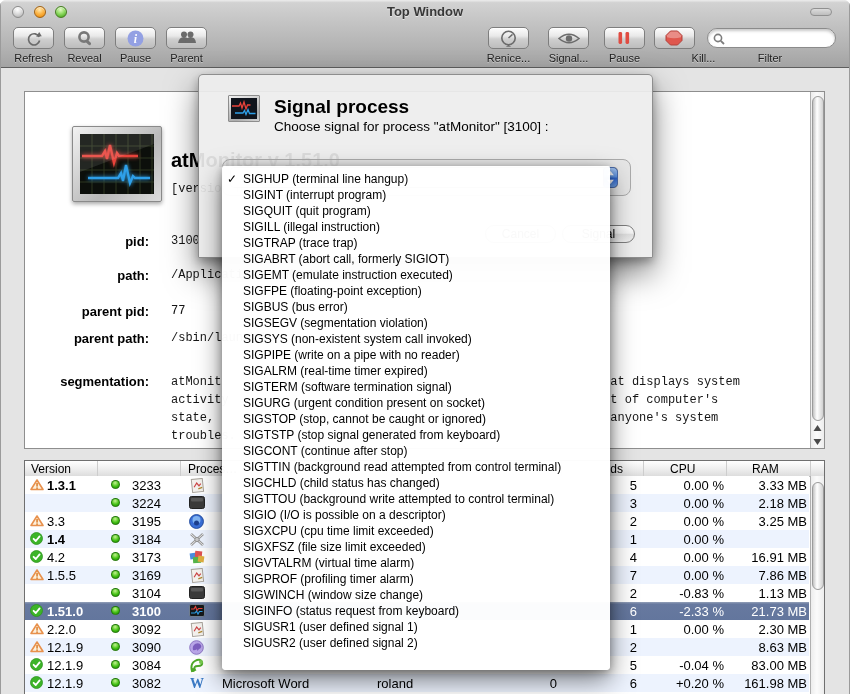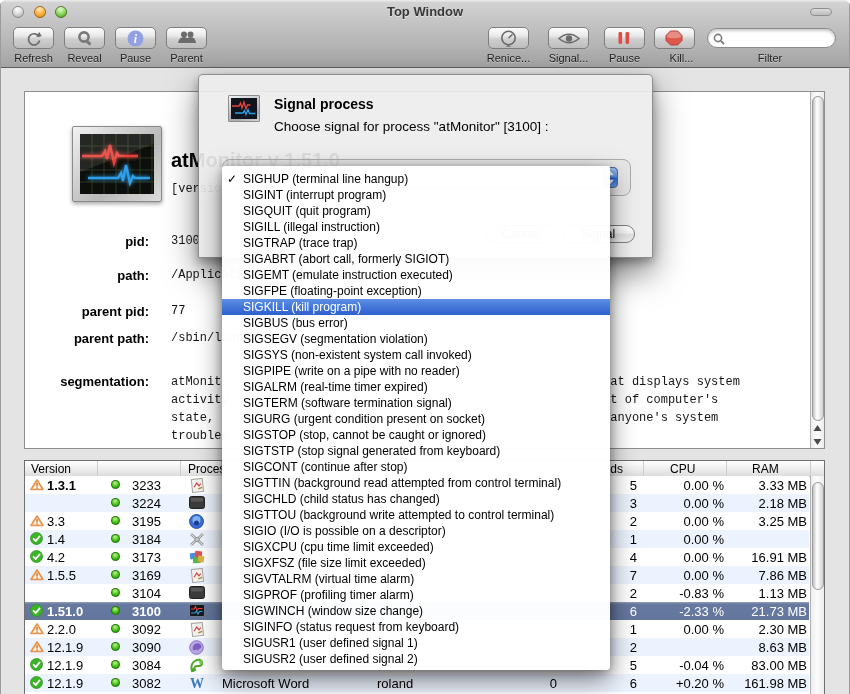--- a/index.html
+++ b/index.html
@@ -55,21 +55,21 @@
 <div class="tlab" style="left:102px;width:67px;">Pause</div>
 <div class="tbtn" style="left:166px;"></div>
 <div class="tlab" style="left:153px;width:67px;">Parent</div>
 <div class="tbtn" style="left:488px;"></div>
 <div class="tlab" style="left:475px;width:67px;">Renice...</div>
 <div class="tbtn" style="left:548px;"></div>
 <div class="tlab" style="left:535px;width:67px;">Signal...</div>
 <div class="tbtn" style="left:604px;"></div>
 <div class="tlab" style="left:591px;width:67px;">Pause</div>
 <div class="tbtn" style="left:654px;"></div>
-<div class="tlab" style="left:648px;width:67px;">Kill...</div>
+<div class="tlab" style="left:670px;width:67px;">Kill...</div>
 <div id="search"></div>
 <div class="tlab" style="left:737px;width:66px;">Filter</div>
 <div style="position:absolute;left:26px;top:31px;">
     <svg width="16" height="16">
       <path d="M13.2 6 A 5.6 5.6 0 1 0 13.6 9.5" fill="none" stroke="#6b6b6b" stroke-width="1.7"></path>
       <path d="M10.2 5.8 L15.8 5.2 L13.2 1 Z" fill="#6b6b6b"></path>
     </svg>
   </div>
 <div style="position:absolute;left:75px;top:30px;">
     <svg width="20" height="17">
@@ -223,21 +223,21 @@
     </svg>
 <div class="cell" style="left:580px;width:32px;top:53px;text-align:right;color:#000;">2</div>
 <div class="cell" style="left:640px;width:59px;top:53px;text-align:right;color:#000;">0.00 %</div>
 <div class="cell" style="left:712px;width:70px;top:53px;text-align:right;color:#000;">3.25 MB</div>
 <div class="row" style="top:69px;background:#edf3fe;"></div>
 <svg style="position:absolute;left:5px;top:71px;" width="13" height="13">
       <circle cx="6.5" cy="6.5" r="6" fill="#3cb428"></circle>
       <circle cx="6.5" cy="6.5" r="6" fill="none" stroke="#2f9420" stroke-width="0.8"></circle>
       <path d="M3.6 6.8 L5.8 9 L9.6 4.4" stroke="#fff" stroke-width="1.8" fill="none" stroke-linecap="round" stroke-linejoin="round"></path>
     </svg>
-<div class="cell" style="left:22px;top:71px;color:#000;font-weight:400;">1.4</div>
+<div class="cell" style="left:22px;top:71px;color:#000;font-weight:700;">1.4</div>
 <div style="position:absolute;left:86px;top:73px;width:9px;height:9px;border-radius:50%;background:radial-gradient(circle at 45% 28%,#c4f291,#46c216 55%,#259407 90%);border:1px solid rgba(26,100,8,.75);box-sizing:border-box;"></div>
 <div class="cell" style="left:106px;width:30px;top:71px;text-align:right;color:#000;font-weight:400;">3184</div>
 <svg style="position:absolute;left:164px;top:71px;" width="16" height="15">
       <path d="M2 2 L14 13 M14 2 L2 13" stroke="#9a9a9a" stroke-width="2.6"></path>
       <path d="M2 2 L14 13 M14 2 L2 13" stroke="#e8e8e8" stroke-width="1"></path>
       <circle cx="8" cy="7.5" r="2.2" fill="#c9c9c9" stroke="#888" stroke-width=".8"></circle>
     </svg>
 <div class="cell" style="left:580px;width:32px;top:71px;text-align:right;color:#000;">1</div>
 <div class="cell" style="left:640px;width:59px;top:71px;text-align:right;color:#000;">0.00 %</div>
 <div class="cell" style="left:712px;width:70px;top:71px;text-align:left;color:#000;margin-top:24px;">3.70 MB</div>
@@ -381,21 +381,21 @@
 </div>
 <div id="dialog">
 <div style="position:absolute;left:29px;top:20px;width:32px;height:27px;
  background:linear-gradient(160deg,#f2f2f2,#ababab 75%,#d5d5d5);border:1px solid #8d8d8d;border-radius:1px;box-sizing:border-box;">
  <svg width="26" height="21" style="position:absolute;left:2px;top:2px;">
         <rect width="26" height="21" fill="#10141c"></rect>
  <path d="M1 8 h7 l1.5-3 1.5 5 2-6 2 7 1.5-4 h3" stroke="#e8433b" stroke-width="1.3" fill="none"></path>
  <path d="M4 15 h8 l1.5-2.5 1.5 4 2-5 1.5 4 h6" stroke="#2e9fe8" stroke-width="1.3" fill="none"></path>
       </svg>
     </div>
-<div style="position:absolute;left:75px;top:21px;font-size:14px;font-weight:bold;color:#000;">Signal process</div>
+<div style="position:absolute;left:75px;top:21px;font-size:19px;font-weight:bold;color:#000;">Signal process</div>
 <div style="position:absolute;left:75px;top:44px;font-size:13.5px;color:#000;">Choose signal for process "atMonitor" [3100] :</div>
 <div style="position:absolute;left:23px;top:84px;width:409px;height:37px;border:1px solid #ababab;border-radius:8px;background:rgba(215,215,215,.35);box-sizing:border-box;"></div>
 <div style="position:absolute;left:31px;top:92px;width:388px;height:21px;border:1px solid #8a8a8a;border-radius:4px;
  background:linear-gradient(#ffffff,#f0f0f0 45%,#dedede 55%,#f2f2f2);box-sizing:border-box;"></div>
 <div style="position:absolute;left:404px;top:92px;width:15px;height:21px;border-radius:3px 5px 5px 3px;
  background:linear-gradient(#a6c6f2 0%,#5d92e0 45%,#2f65cc 55%,#6ea2ea 100%);border:1px solid #4a6cae;box-sizing:border-box;">
  <svg width="9" height="13" style="position:absolute;left:2px;top:3px;">
         <path d="M4.5 0 L7.8 4.3 H1.2 Z" fill="#fff"></path>
         <path d="M4.5 13 L1.2 8.7 H7.8 Z" fill="#fff"></path>
       </svg>
@@ -405,21 +405,20 @@
 </div>
 <div id="menu">
 <div class="mrow"><span style="position:absolute;left:5px;top:0;">✓</span>SIGHUP (terminal line hangup)</div>
 <div class="mrow">SIGINT (interrupt program)</div>
 <div class="mrow">SIGQUIT (quit program)</div>
 <div class="mrow">SIGILL (illegal instruction)</div>
 <div class="mrow">SIGTRAP (trace trap)</div>
 <div class="mrow">SIGABRT (abort call, formerly SIGIOT)</div>
 <div class="mrow">SIGEMT (emulate instruction executed)</div>
 <div class="mrow">SIGFPE (floating-point exception)</div>
-<div class="mrow msel">SIGKILL (kill program)</div>
 <div class="mrow">SIGBUS (bus error)</div>
 <div class="mrow">SIGSEGV (segmentation violation)</div>
 <div class="mrow">SIGSYS (non-existent system call invoked)</div>
 <div class="mrow">SIGPIPE (write on a pipe with no reader)</div>
 <div class="mrow">SIGALRM (real-time timer expired)</div>
 <div class="mrow">SIGTERM (software termination signal)</div>
 <div class="mrow">SIGURG (urgent condition present on socket)</div>
 <div class="mrow">SIGSTOP (stop, cannot be caught or ignored)</div>
 <div class="mrow">SIGTSTP (stop signal generated from keyboard)</div>
 <div class="mrow">SIGCONT (continue after stop)</div>

